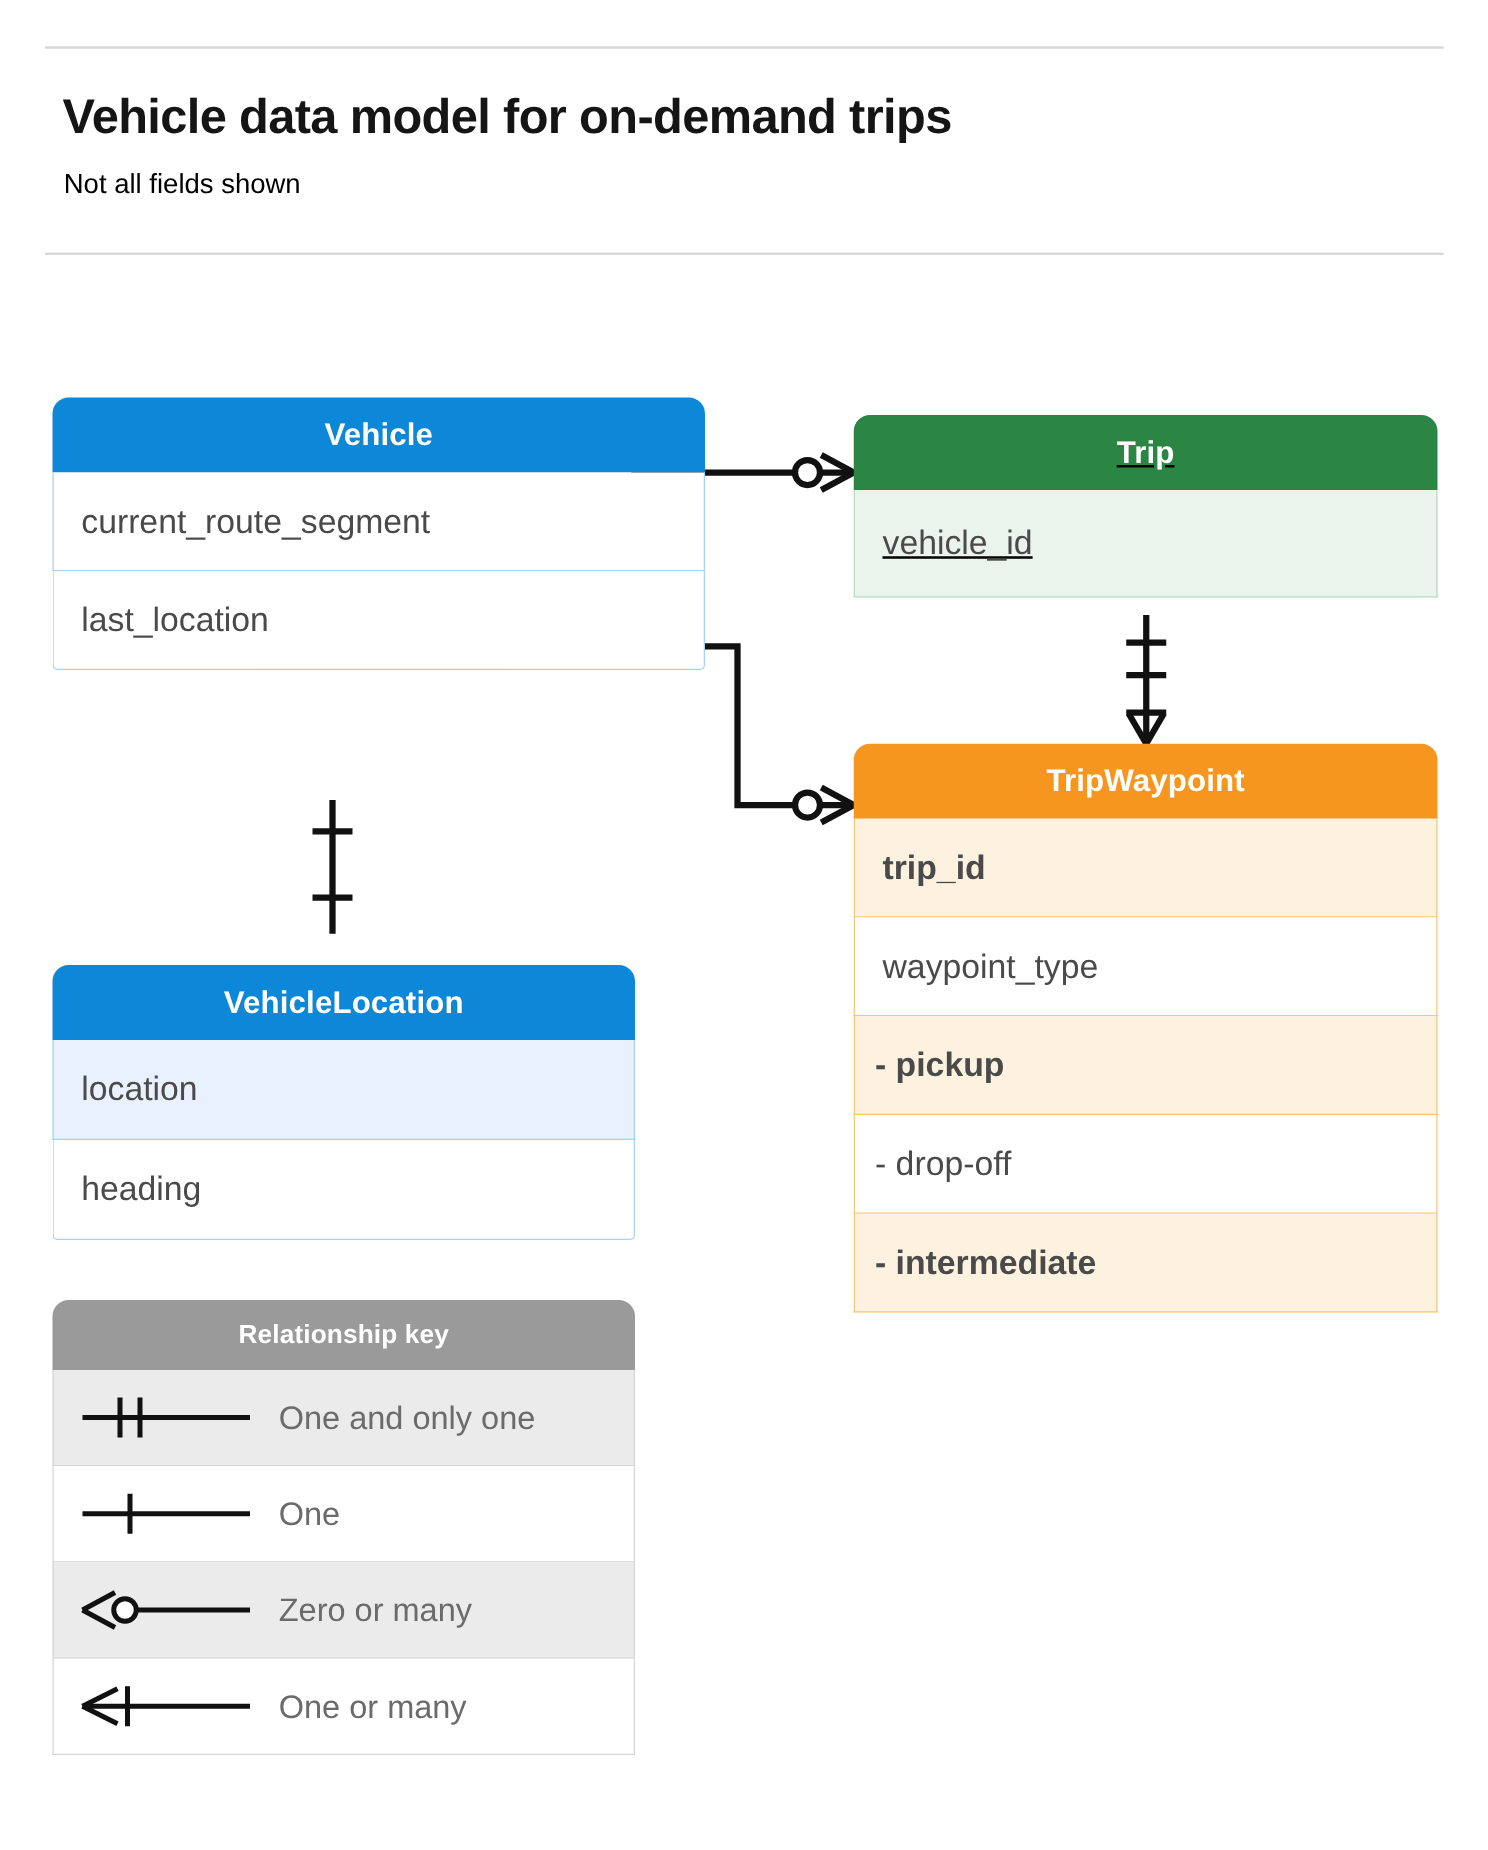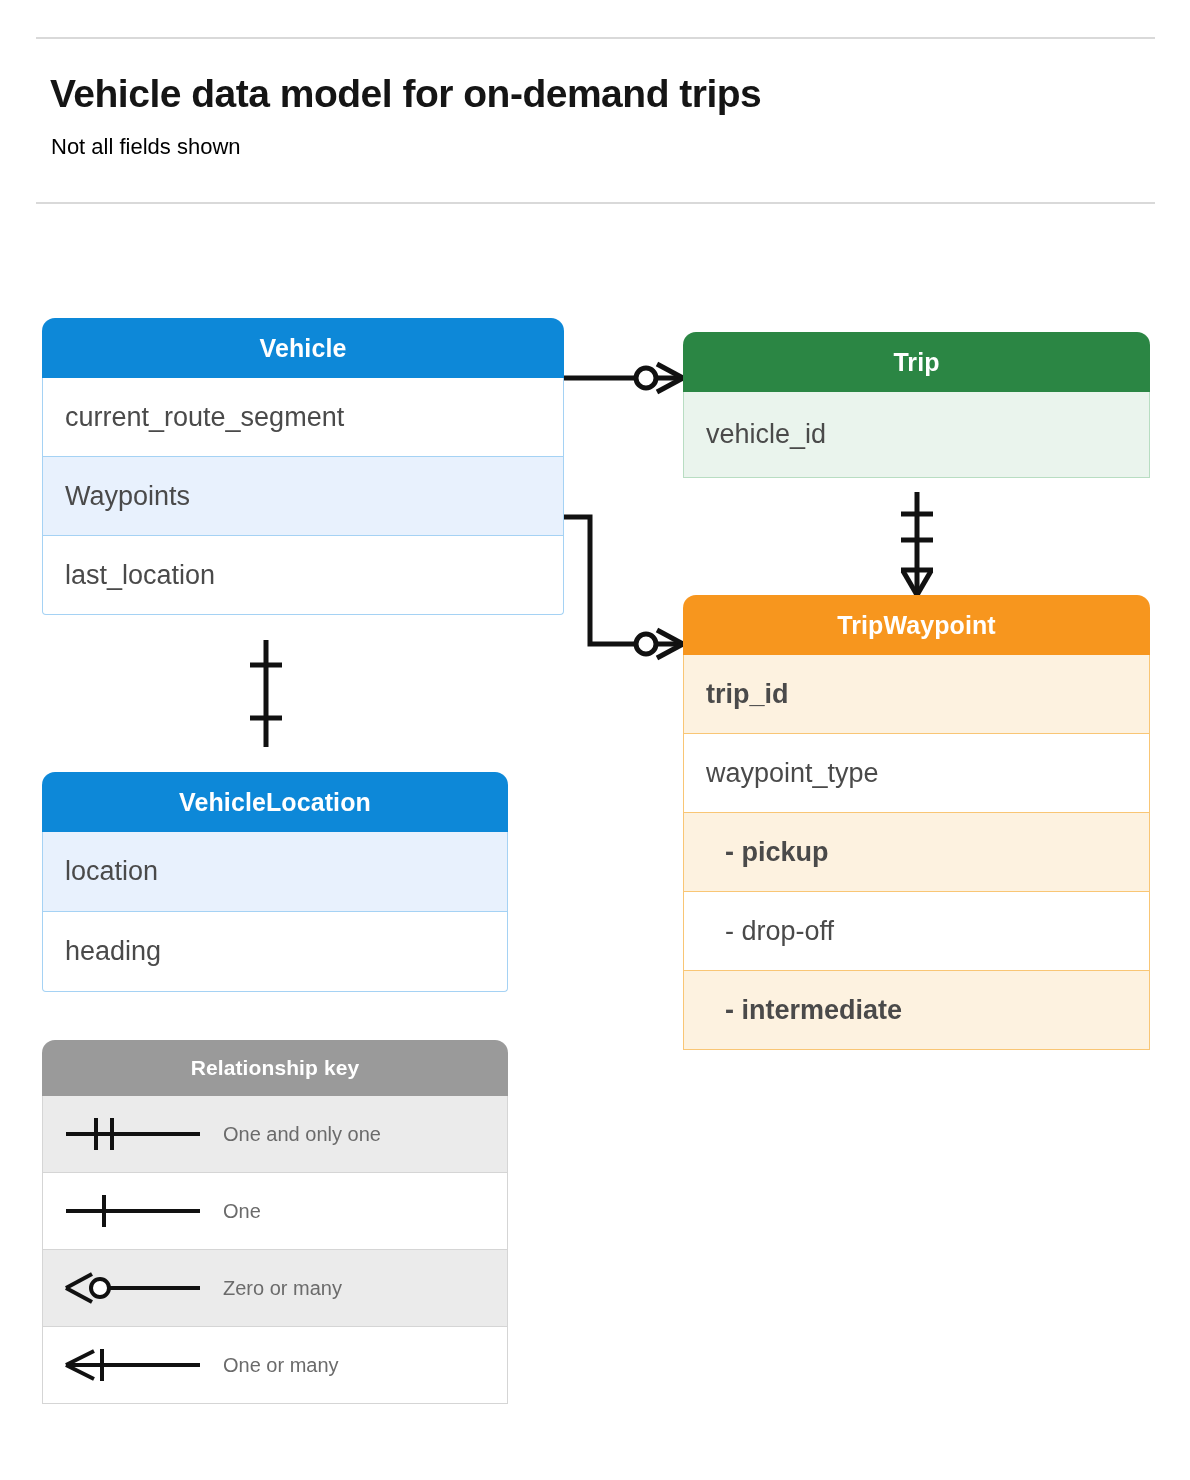--- a/index.html
+++ b/index.html
@@ -46,21 +46,21 @@
     letter-spacing: 0.1px;
   }
   .entity-rows { border-top: none; }
   .erow {
     height: 79px;
     display: flex; align-items: center;
     padding-left: 22px;
     font-size: 27px; color: #4a4a4a;
     box-sizing: border-box;
   }
-  .erow.indent { padding-left: 41px; }
+  .erow.indent { padding-left: 16px; }
 
   
   .pal-blue .entity-header { background: #0d88d8; }
   .pal-blue .erow { border: 1px solid #a5d2f4; border-top: none; background: #ffffff; }
   .pal-blue .erow.alt { background: #e8f1fd; }
   .pal-blue .erow:last-child { border-radius: 0 0 4px 4px; }
 
   
   .pal-green .entity-header { background: #2b8644; }
   .pal-green .erow { border: 1px solid #b8ddc2; border-top: none; background: #ffffff; }
@@ -71,39 +71,39 @@
   .pal-orange .erow { border: 1px solid #f9c675; border-top: none; background: #ffffff; }
   .pal-orange .erow.alt { background: #fdf2e0; font-weight: bold; }
 
   
   .pal-gray .entity-header { background: #9a9a9a; }
 
   
   #entity-vehicle          { left: 42px;  top: 318px; width: 522px; }
   #entity-vehiclelocation  { left: 42px;  top: 747px; width: 466px; margin-top: 25px; }
   #entity-legend           { left: 42px;  top: 1040px; width: 466px; }
-  #entity-trip             { left: 683px; top: 332px; width: 467px; }
+  #entity-trip             { left: 683px; top: 332px; width: 467px; text-decoration: underline; }
   #entity-tripwaypoint     { left: 683px; top: 595px; width: 467px; }
 
   #entity-vehiclelocation .erow { height: 80px; text-align: right; }
   #entity-trip .erow { height: 86px; }
   #entity-tripwaypoint .erow { height: 79px; }
 
   
   #entity-legend .entity-header { height: 56px; font-size: 21px; }
   .legend-row {
     height: 77px;
     display: flex; align-items: center;
     box-sizing: border-box;
     border: 1px solid #d5d5d5; border-top: none;
     background: #ffffff;
   }
   .legend-row.alt { background: #ebebeb; }
   .legend-sym { width: 180px; flex: 0 0 180px; display: flex; align-items: center; justify-content: center; }
-  .legend-label { font-size: 20px; color: #6b6b6b; }
+  .legend-label { font-size: 26px; color: #6b6b6b; }
 
   
   #connector-layer {
     position: absolute; left: 0; top: 0;
     width: 1190px; height: 1480px;
     z-index: 1; pointer-events: none;
   }
 </style>
 </head>
 <body>
@@ -157,21 +157,20 @@
       <line x1="250" y1="718" x2="282" y2="718"></line>
     </g>
 
   </g>
 </svg>
 
 <div class="entity pal-blue" id="entity-vehicle">
   <div class="entity-header">Vehicle</div>
   <div class="entity-rows">
     <div class="erow">current_route_segment</div>
-    <div class="erow alt">Waypoints</div>
     <div class="erow">last_location</div>
   </div>
 </div>
 
 <div class="entity pal-blue" id="entity-vehiclelocation">
   <div class="entity-header">VehicleLocation</div>
   <div class="entity-rows">
     <div class="erow alt">location</div>
     <div class="erow">heading</div>
   </div>

